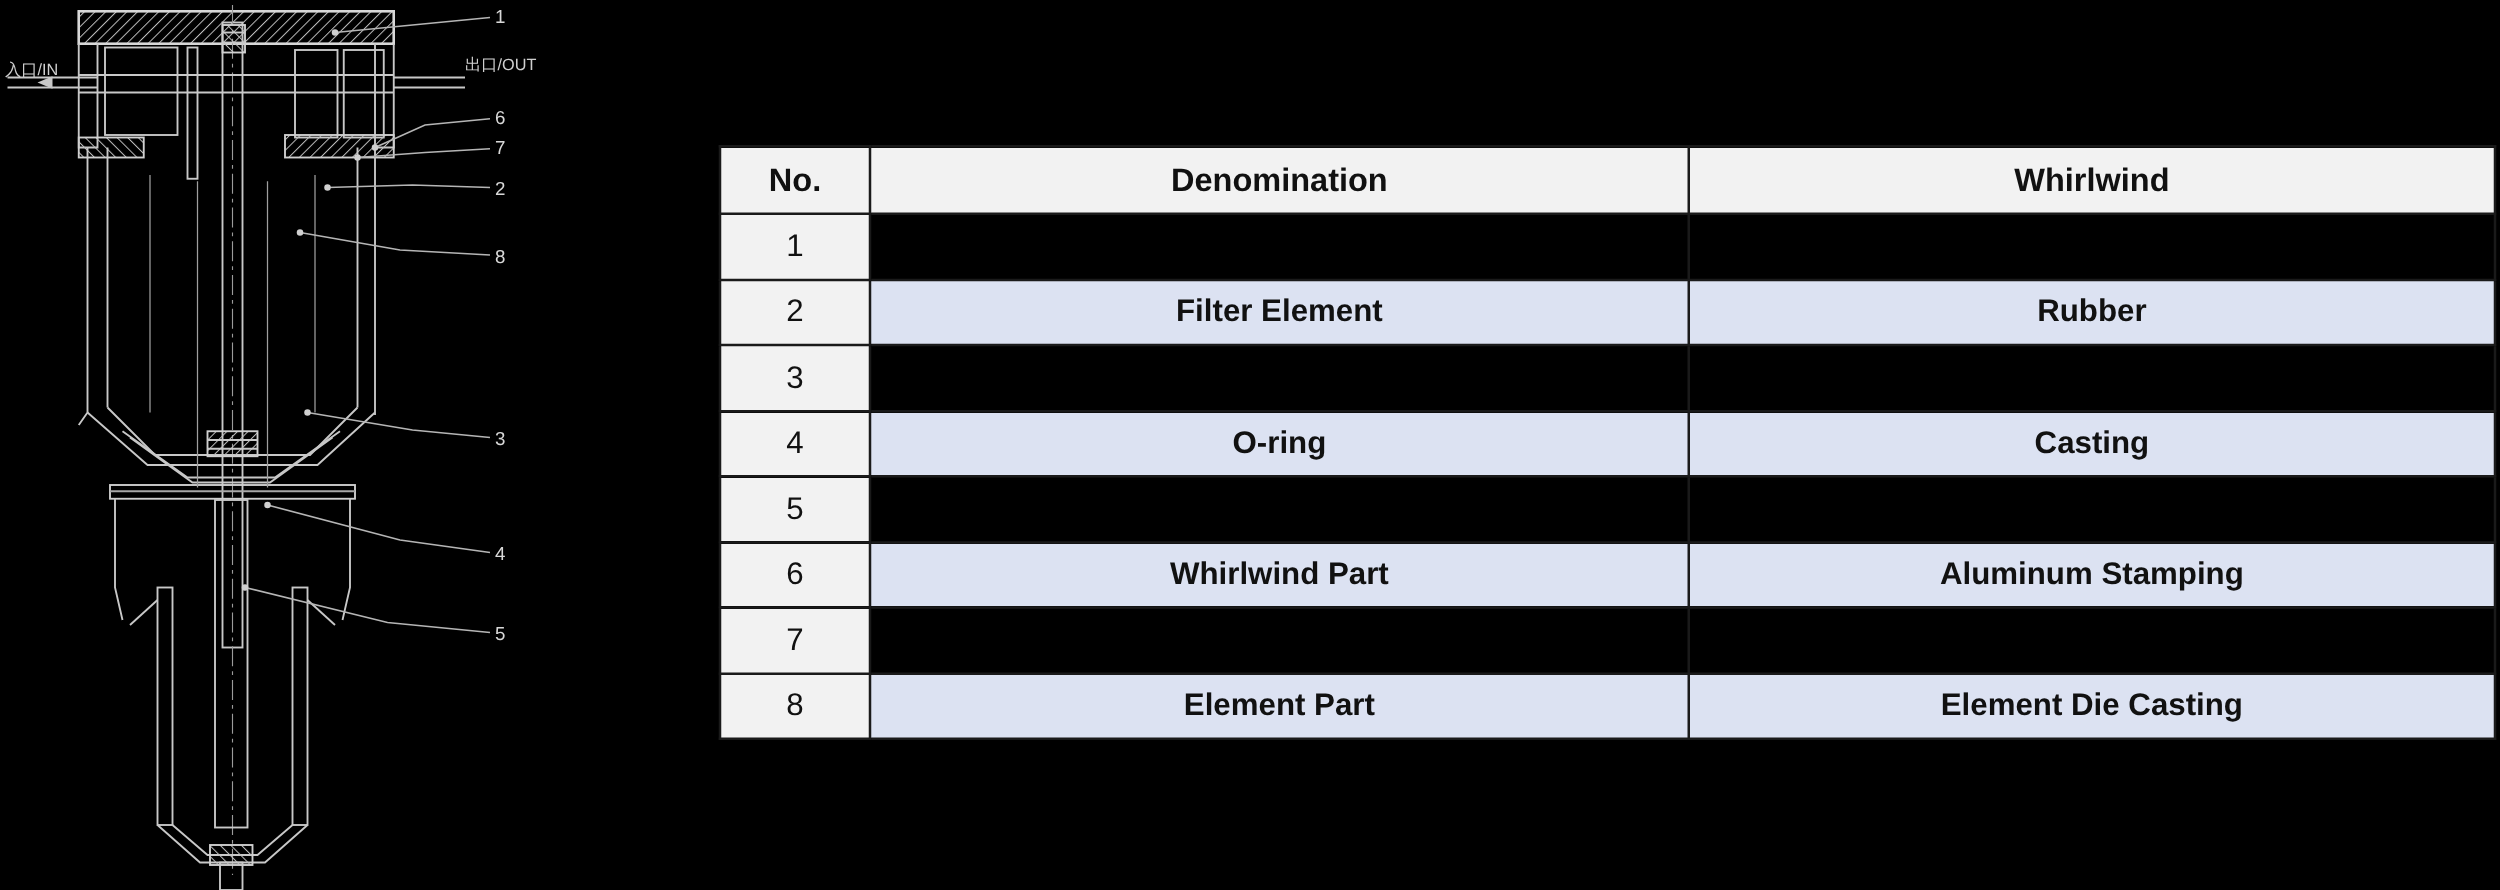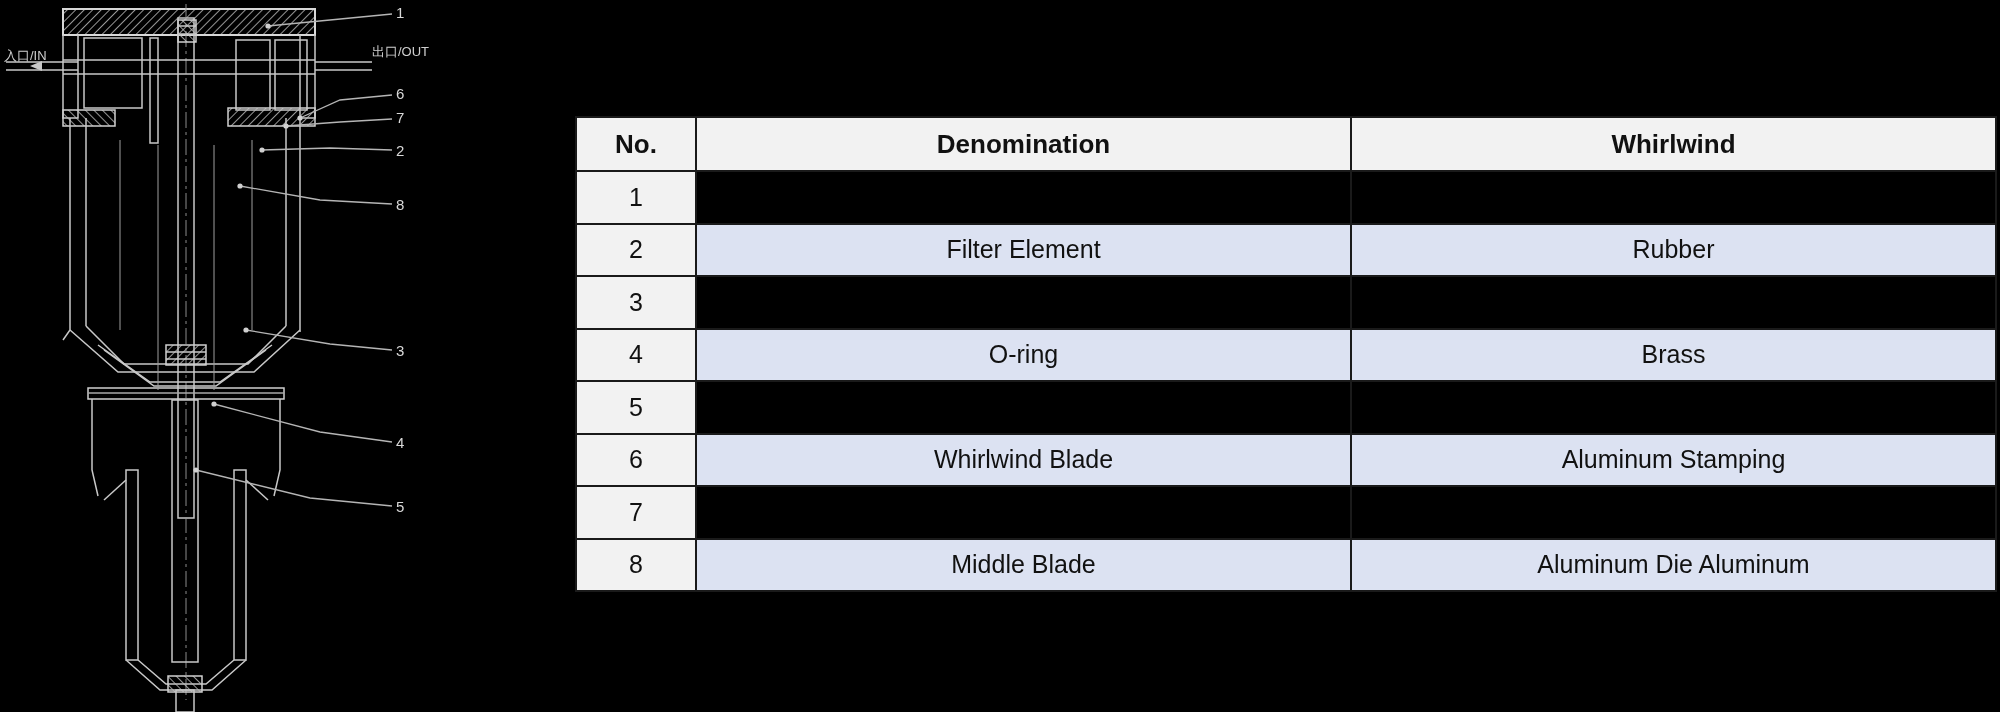--- a/index.html
+++ b/index.html
@@ -83,21 +83,21 @@
 
   
   td.cell-no {
     background: #f2f2f2;
     font-weight: normal;
   }
 
   
   td.cell-text {
     background: #dce2f2;
-    font-weight: normal;
+    font-weight: bold;
   }
 
   
   td.cell-redacted {
     background: #000000;
     color: #000000;
     border-color: #111111;
   }
 </style>
 </head>
@@ -246,37 +246,37 @@
           <td class="cell-text">Rubber</td>
         </tr>
         <tr>
           <td class="cell-no">3</td>
           <td class="cell-redacted"></td>
           <td class="cell-redacted"></td>
         </tr>
         <tr>
           <td class="cell-no">4</td>
           <td class="cell-text">O-ring</td>
-          <td class="cell-text">Brass</td>
+          <td class="cell-text">Casting</td>
         </tr>
         <tr>
           <td class="cell-no">5</td>
           <td class="cell-redacted"></td>
           <td class="cell-redacted"></td>
         </tr>
         <tr>
           <td class="cell-no">6</td>
-          <td class="cell-text">Whirlwind Blade</td>
+          <td class="cell-text">Whirlwind Part</td>
           <td class="cell-text">Aluminum Stamping</td>
         </tr>
         <tr>
           <td class="cell-no">7</td>
           <td class="cell-redacted"></td>
           <td class="cell-redacted"></td>
         </tr>
         <tr>
           <td class="cell-no">8</td>
-          <td class="cell-text">Middle Blade</td>
-          <td class="cell-text">Aluminum Die Aluminum</td>
+          <td class="cell-text">Element Part</td>
+          <td class="cell-text">Element Die Casting</td>
         </tr>
       </tbody>
   </table>
 </div>
 
 </body></html>

